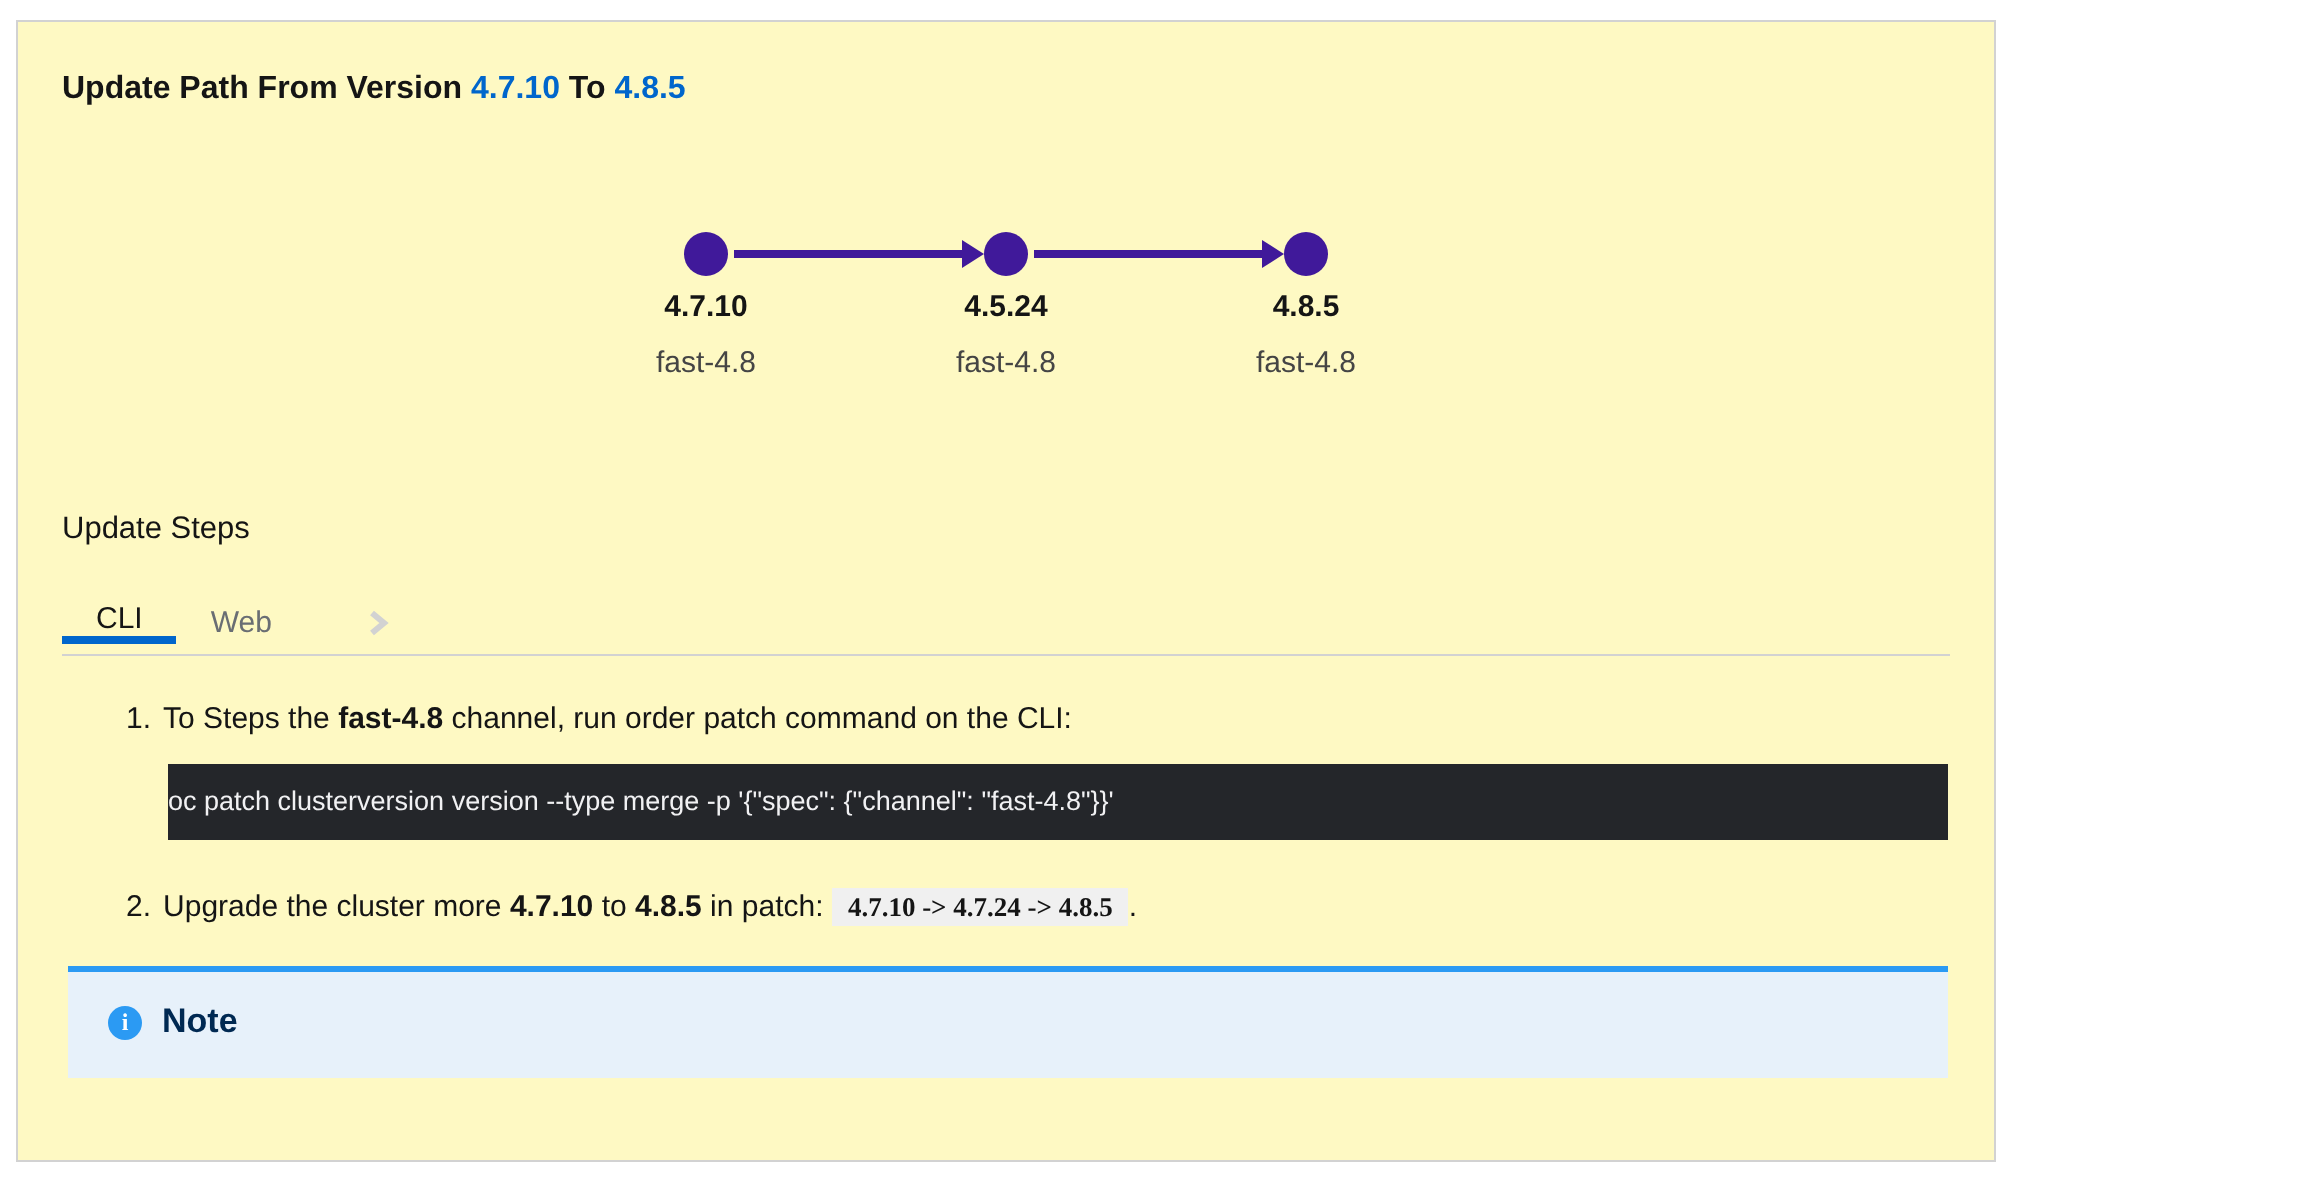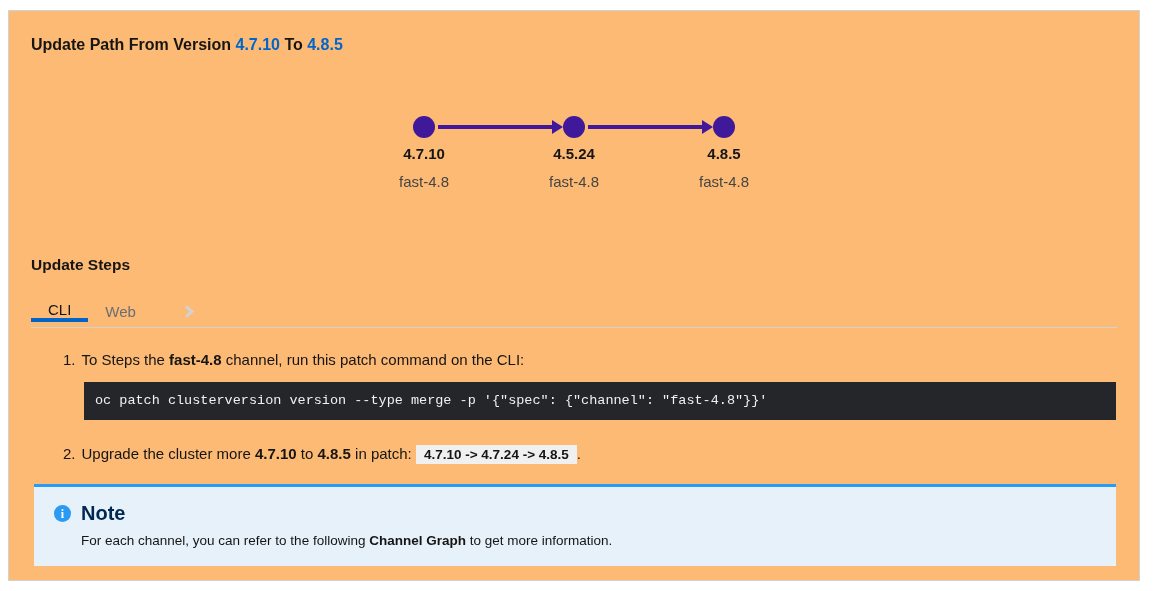--- a/index.html
+++ b/index.html
@@ -1,22 +1,22 @@
 <!DOCTYPE html>
 <html style="--accent: #0066cc; --node: #40199a; --note_border: #2b9af3; --note_bg: #e7f1fa; --code_bg: #24262a;"><head>
 <meta charset="utf-8">
 <style>
   * { box-sizing: border-box; margin: 0; padding: 0; }
   html, body { width: 1156px; height: 591px; background: #fff; }
   body { font-family: "Liberation Sans", sans-serif; color: #151515; position: relative; }
 
   .card {
     position: absolute; left: 8px; top: 10px;
-    width: 1132px; height: 571px;
-    background: #fdba74; border: 1px solid #d2d2d2;
+    width: 990px; height: 571px;
+    background: #fef9c3; border: 1px solid #d2d2d2;
   }
 
   
   .title { margin: 25px 22px 0; font-size: 16px; font-weight: 700; }
   .title .ver { color: var(--accent, #0066cc); }
 
   
   .graph { position: relative; width: 450px; margin: 62px auto 0; height: 80px; }
   .graph-cols { display: flex; }
   .node-col { width: 150px; text-align: center; }
@@ -26,59 +26,59 @@
   .edge { position: absolute; top: 9px; height: 4px; background: var(--node, #40199a); }
   .edge::after {
     content: ""; position: absolute; right: -11px; top: -5px;
     border-left: 11px solid var(--node, #40199a);
     border-top: 7px solid transparent; border-bottom: 7px solid transparent;
   }
   .edge-1 { left: 89px; width: 114px; }
   .edge-2 { left: 239px; width: 114px; }
 
   
-  .section-title { margin: 60px 0 0 22px; font-size: 15.5px; font-weight: 700; }
+  .section-title { margin: 60px 0 0 22px; font-size: 15.5px; font-weight: 400; }
 
   .tabs { display: flex; align-items: center; margin: 22px 22px 0; height: 32px; border-bottom: 1px solid #d2d2d2; }
   .tab { padding: 0 17px; font-size: 15px; display: flex; align-items: center; cursor: pointer; }
   .tab.active { color: #151515; border-bottom: 4px solid var(--accent, #0066cc); }
   .tab.inactive { color: #6a6e73; }
   .tab-divider { width: 1px; background: #d2d2d2; margin: 3px 6px 0; }
   .tab-scroll { width: 48px; display: flex; align-items: center; justify-content: center; border: none; background: transparent; color: #d2d2d2; }
 
   .steps { margin: 23px 0 0 54px; }
   .step { font-size: 15px; line-height: 18px; }
   .step .num { margin-right: 6px; }
   .step b { font-weight: 700; }
   .codeblock {
     margin: 13px 23px 0 21px; background: var(--code_bg, #24262a); color: #f1f1f3;
-    font-family: Liberation Mono, monospace; font-size: 13.5px;
-    height: 38px; line-height: 38px; padding-left: 11px;
+    font-family: Liberation Sans, sans-serif; font-size: 13.5px;
+    height: 38px; line-height: 38px; 
     white-space: pre; overflow: hidden;
   }
   .step2 { margin-top: 25px; }
   .inline-code {
-    font-family: Liberation Sans, sans-serif; font-weight: 700;
+    font-family: Liberation Serif, serif; font-weight: 700;
     background: #f0f0f0; padding: 2px 8px; font-size: 13.5px;
   }
 
   
   .note {
     margin: 20px 23px 0 25px; background: var(--note_bg, #e7f1fa);
     border-top: 3px solid var(--note_border, #2b9af3);
     padding: 15px 16px 18px 20px;
   }
   .note-head { display: flex; align-items: center; gap: 10px; }
   .info-icon {
     width: 17px; height: 17px; border-radius: 50%; flex: 0 0 17px;
     background: var(--note_border, #2b9af3); color: #fff;
     font-size: 12px; font-weight: 700; font-family: "Liberation Serif", serif;
     display: flex; align-items: center; justify-content: center; line-height: 1;
   }
-  .note-title { font-weight: 700; font-size: 20px; color: #002952; }
+  .note-title { font-weight: 700; font-size: 17px; color: #002952; }
   .note-body { margin: 8px 0 0 27px; font-size: 13.5px; color: #151515; }
   .note-body b { font-weight: 700; }
 </style>
 </head>
 <body>
 
 <div class="card">
 
   <div class="title"><span>Update Path From Version </span><span class="ver">4.7.10</span><span> To </span><span class="ver">4.8.5</span></div>
 
@@ -112,28 +112,27 @@
     <div class="tab-divider"></div>
     <button class="tab-scroll">
         <svg width="11" height="13" viewBox="0 0 11 13">
           <path d="M2 1.5 L8 6.5 L2 11.5" fill="none" stroke="currentColor" stroke-width="3"></path>
         </svg>
       </button>
   </div>
 
   <div class="steps">
 
-    <div class="step"><span class="num">1.</span><span>To Steps the </span><b>fast-4.8</b><span> channel, run this patch command on the CLI:</span></div>
+    <div class="step"><span class="num">1.</span><span>To Steps the </span><b>fast-4.8</b><span> channel, run order patch command on the CLI:</span></div>
 
     <div class="codeblock">oc patch clusterversion version --type merge -p '{"spec": {"channel": "fast-4.8"}}'</div>
 
     <div class="step step2"><span class="num">2.</span><span>Upgrade the cluster more </span><b>4.7.10</b><span> to </span><b>4.8.5</b><span> in patch: </span><span class="inline-code">4.7.10 -&gt; 4.7.24 -&gt; 4.8.5</span><span>.</span></div>
   </div>
 
   <div class="note">
     <div class="note-head">
       <span class="info-icon">i</span>
       <span class="note-title">Note</span>
     </div>
-    <div class="note-body"><span>For each channel, you can refer to the following </span><b>Channel Graph</b><span> to get more information.</span></div>
   </div>
 
 </div>
 
 </body></html>

